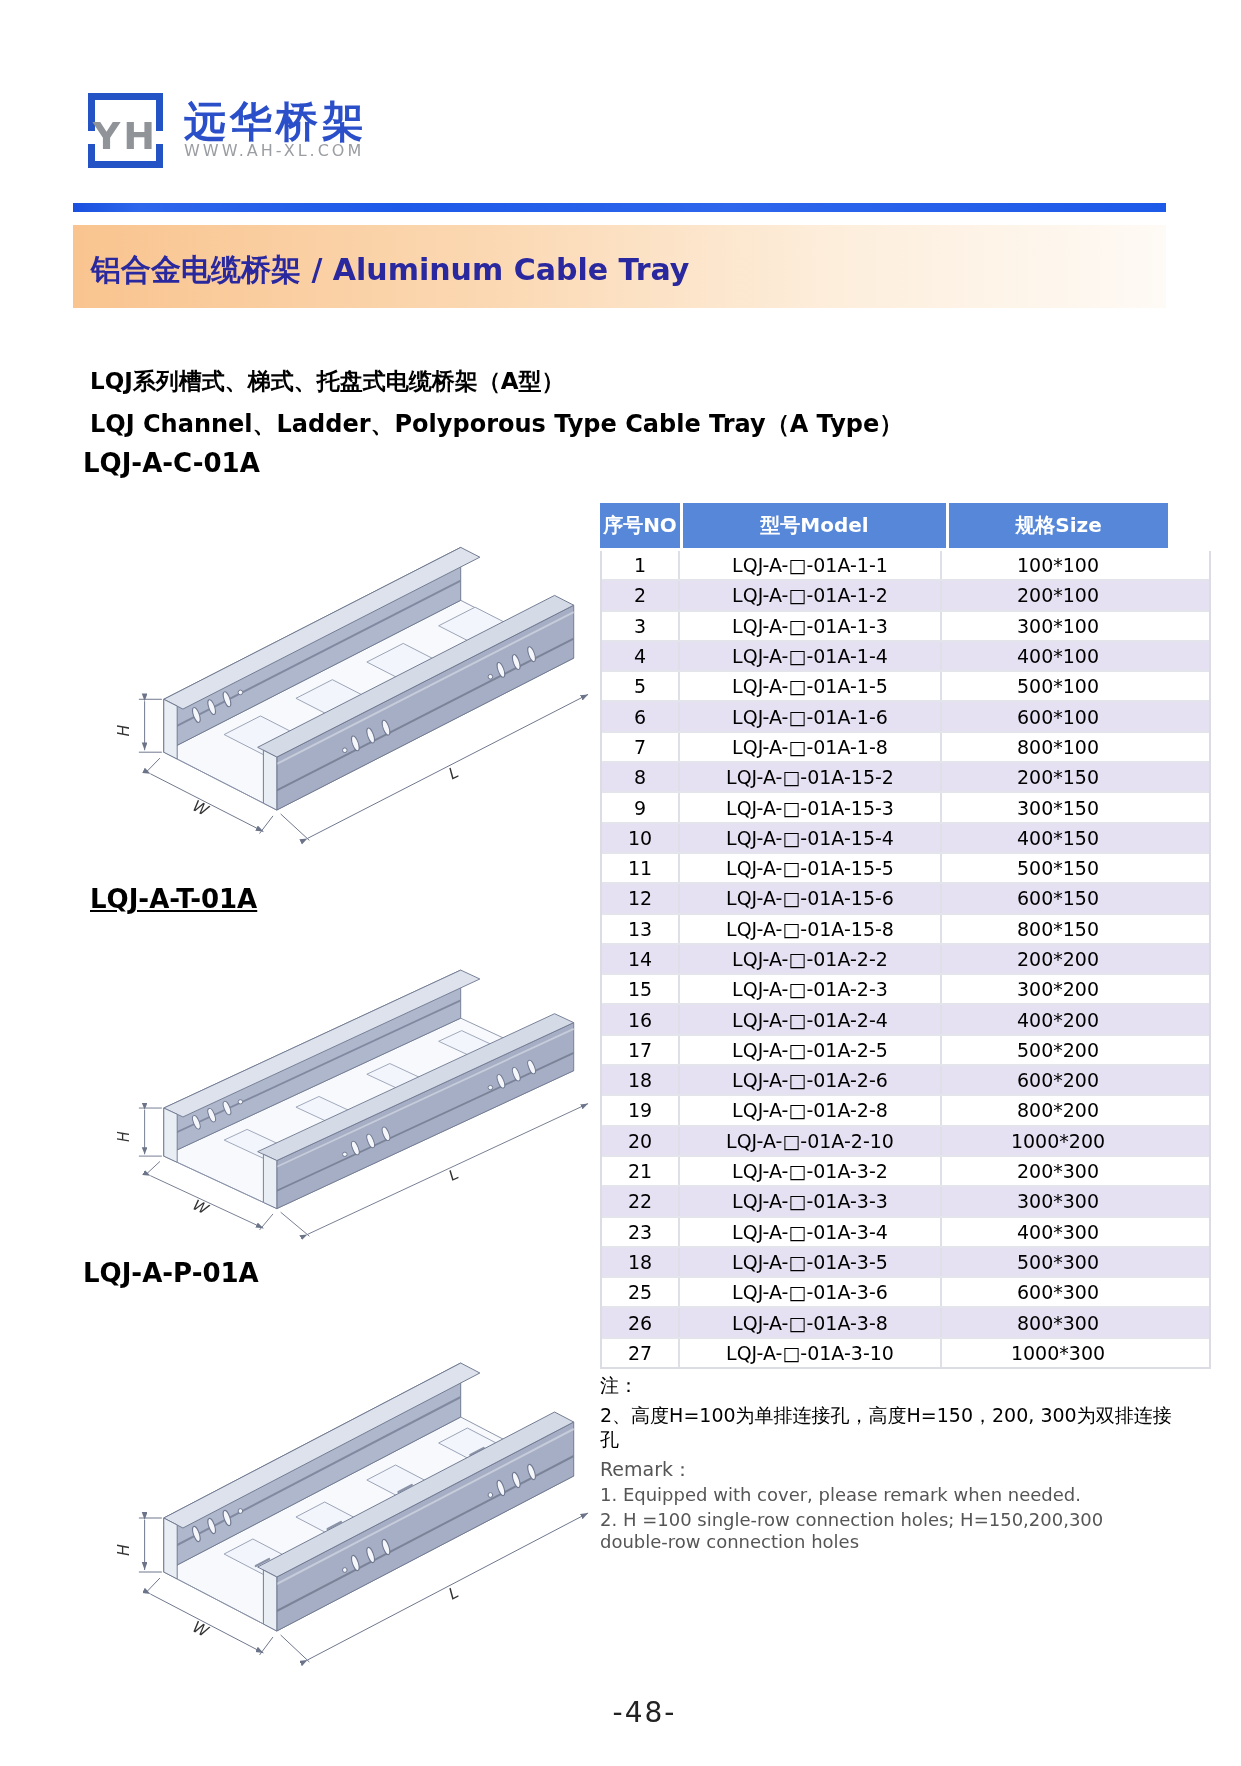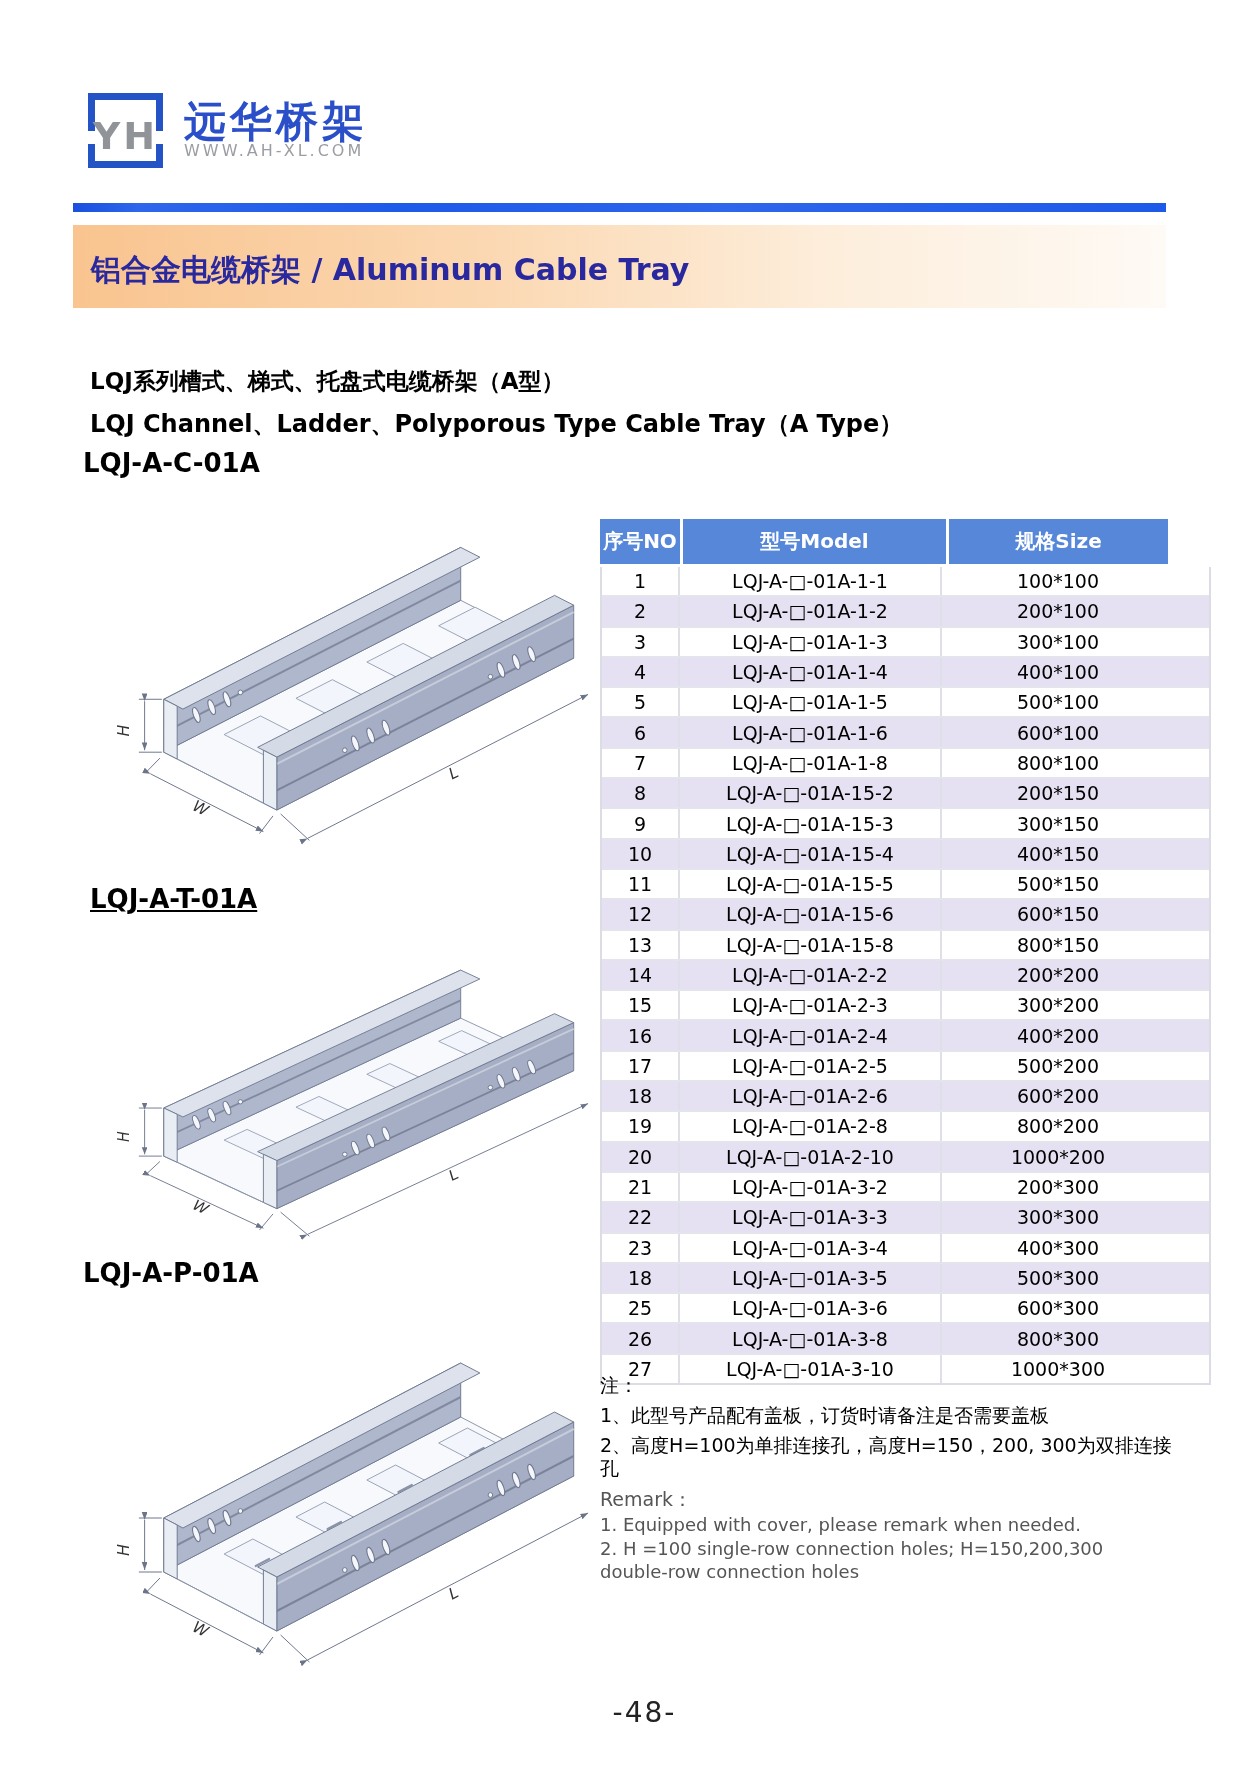--- a/index.html
+++ b/index.html
@@ -35,21 +35,21 @@
   .subtitle-en{position:absolute;left:90px;top:408px;font-size:24px;font-weight:bold;}
 
   
   .drawing-label{position:absolute;font-size:26px;font-weight:bold;}
   .lbl1{left:83px;top:448px;} .lbl2{left:90px;top:884px;text-decoration:underline;} .lbl3{left:83px;top:1258px;}
   .tray-svg{position:absolute;left:68px;width:522px;}
   .svg1{top:468px;height:392px;} .svg2{top:898px;height:356px;} .svg3{top:1282px;height:400px;}
   .tray-svg text{font-size:16px;font-style:italic;fill:#333;}
 
   
-  .spec-table{position:absolute;left:600px;top:503px;width:611px;margin-top:16px;}
+  .spec-table{position:absolute;left:600px;top:503px;width:611px;}
   .thead{display:grid;grid-template-columns:80px 263px 219px;column-gap:3px;}
   .thcell{background:var(--table_header_blue);color:#fff;font-weight:bold;font-size:20px;
     height:45px;display:flex;align-items:center;justify-content:center;}
   .tbody{margin-top:3px;border:2px solid #DCDCE4;border-top:none;box-sizing:border-box;}
   .trow{display:grid;grid-template-columns:78px 262px 219px;border-bottom:2px solid #E4E4EC;background:#fff;}
   .trow:last-child{border-bottom:none;}
   .trow.alt{background:var(--row_alt_lavender);}
   .tcell{height:28.3px;display:flex;align-items:center;justify-content:center;font-size:19px;
     border-right:2px solid #DFDFE8;}
   .tcell:last-child{border-right:none;padding-left:13px;}
@@ -407,21 +407,20 @@
         <div class="trow">
           <div class="tcell">27</div>
           <div class="tcell">LQJ-A-□-01A-3-10</div>
           <div class="tcell">1000*300</div>
         </div>
       </div>
   </div>
 
   <div class="notes">
     <div class="note-label-cn">注：</div>
-    <div class="note-cn">1、此型号产品配有盖板，订货时请备注是否需要盖板</div>
     <div class="note-cn">2、高度H=100为单排连接孔，高度H=150，200, 300为双排连接孔</div>
     <div class="note-label-en">Remark：</div>
     <div class="note-en">1. Equipped with cover, please remark when needed.</div>
     <div class="note-en">2. H =100 single-row connection holes; H=150,200,300 double-row connection holes</div>
   </div>
 
   <div class="page-number">-48-</div>
 
 </div>
 

